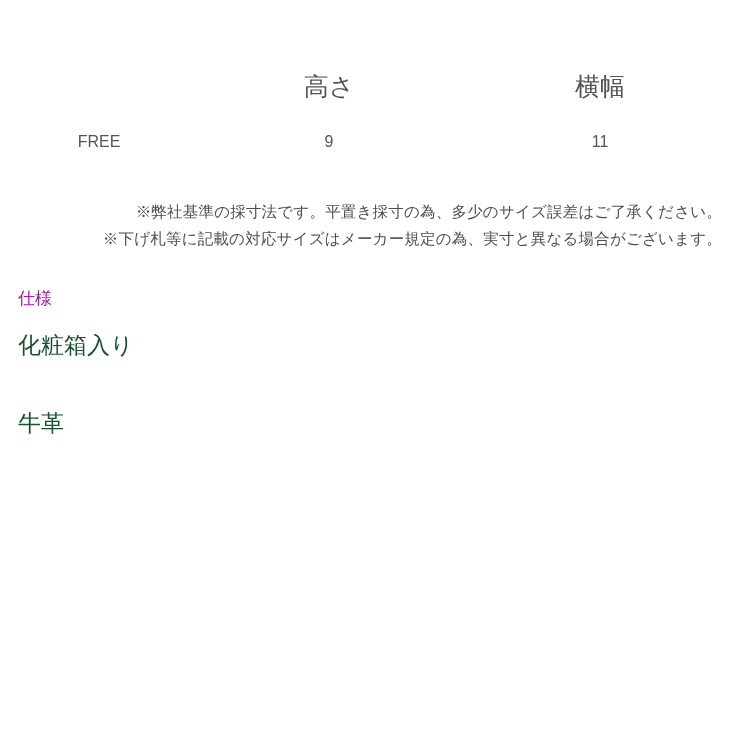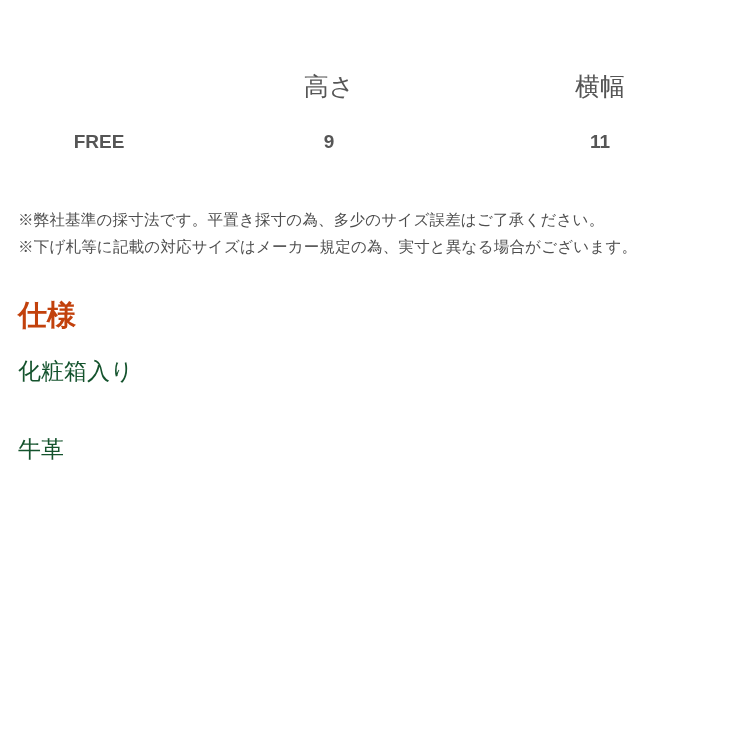--- a/index.html
+++ b/index.html
@@ -36,60 +36,59 @@
     text-align: center;
     color: #555555;
   }
   .size-table thead th {
     height: 56px;
     font-size: 25px;
     vertical-align: middle;
   }
   .size-table tbody td {
     height: 56px;
-    font-size: 19px;
+    font-size: 16px;
     vertical-align: middle;
-    font-weight: bold;
   }
   .col-label { width: 198px; }
   .col-h { width: 262px; }
   .col-w { width: 280px; }
 
   .row-label {
     font-size: 25px;
     color: #555555;
   }
 
   
   .notes {
-    margin-top: 36px;
+    margin-top: 28px;
     padding: 0 18px 0 18px;
+    text-align: right;
   }
   .note-line {
     font-size: 15.5px;
     line-height: 1.75;
     color: #4e4e4e;
     letter-spacing: 0.2px;
     white-space: nowrap;
   }
 
   
   .specs {
     margin-top: 34px;
     padding: 0 18px;
   }
   .spec-block {
     margin-bottom: 42px;
   }
   .spec-title {
-    font-size: 29px;
-    color: #c2410c;
+    font-size: 17px;
+    color: #a21caf;
     line-height: 1.5;
     margin-bottom: 16px;
-    font-weight: bold;
   }
   .spec-value {
     font-size: 23px;
     color: #14532d;
     line-height: 1.5;
   }
   .spec-block.first { margin-bottom: 44px; }
 </style>
 </head>
 <body>

